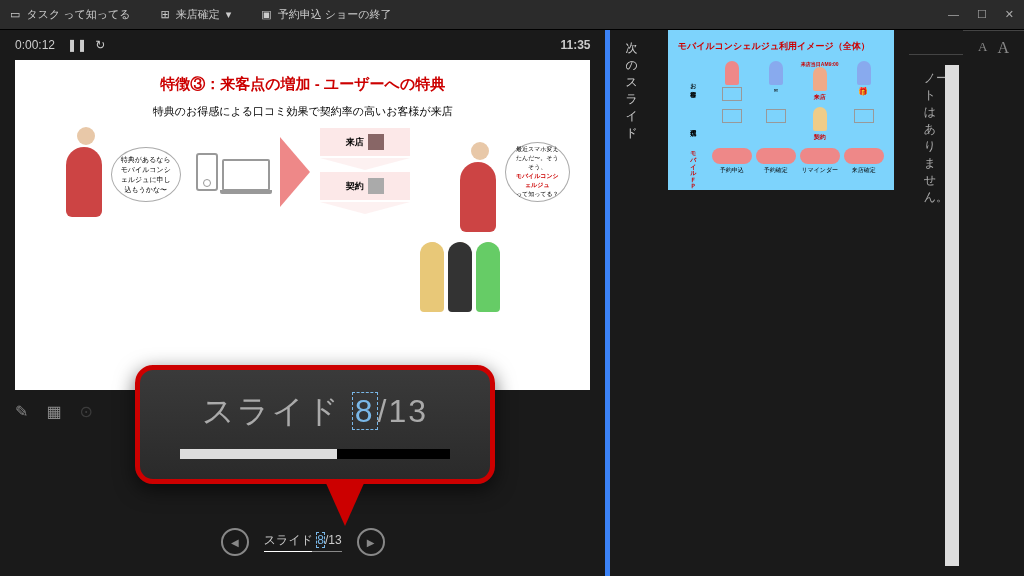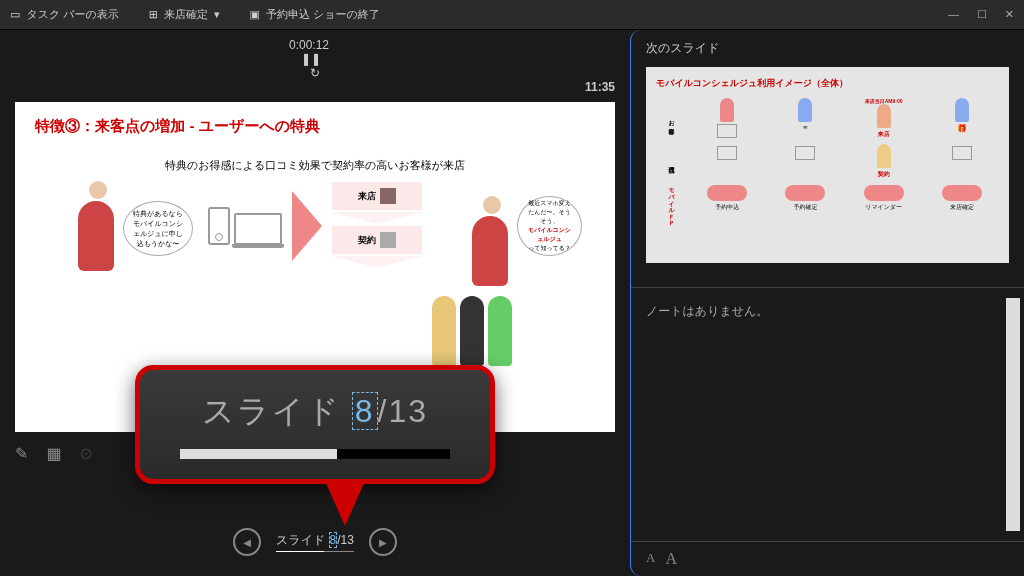--- a/index.html
+++ b/index.html
@@ -3,27 +3,27 @@
 <meta charset="utf-8">
 <style>
 * { margin: 0; padding: 0; box-sizing: border-box; }
 body { font-family: "Meiryo", "Yu Gothic", sans-serif; background: #1a1a1a; width: 1024px; height: 576px; overflow: hidden; color: #fff; }
 .toolbar { height: 30px; background: #2b2b2b; display: flex; align-items: center; padding: 0 10px; border-bottom: 1px solid #000; }
 .toolbar-item { display: flex; align-items: center; gap: 6px; font-size: 11px; color: #ccc; margin-right: 30px; cursor: pointer; }
 .toolbar-spacer { flex: 1; }
 .win-controls { display: flex; gap: 18px; color: #aaa; font-size: 11px; }
 .main-area { display: flex; height: 546px; }
 .left-panel { width: 630px; display: flex; flex-direction: column; position: relative; }
-.timer-bar { display: flex; align-items: center; padding: 8px 15px; font-size: 12px; color: #ccc; flex-direction: column; }
+.timer-bar { display: flex; align-items: center; padding: 8px 15px; font-size: 12px; color: #ccc; }
 .timer-bar .elapsed { margin-right: 12px; }
 .timer-bar .pause { margin-right: 8px; cursor: pointer; }
 .timer-bar .reset { cursor: pointer; }
 .timer-bar .clock { margin-left: auto; font-weight: bold; }
 .slide-canvas { background: #fff; margin: 0 15px; height: 330px; color: #000; padding: 15px 20px; position: relative; overflow: hidden; }
-.slide-title { color: #c00; font-weight: bold; font-size: 15px; margin-bottom: 22px; }
+.slide-title { color: #c00; font-weight: bold; font-size: 15px; margin-bottom: 10px; text-align: center; }
 .slide-subtitle { text-align: center; font-size: 11px; margin-bottom: 8px; }
 .slide-content { display: flex; align-items: center; justify-content: center; gap: 10px; }
 .person { width: 40px; height: 90px; position: relative; }
 .person-body { width: 36px; height: 70px; border-radius: 18px 18px 6px 6px; position: absolute; bottom: 0; }
 .person-head { width: 18px; height: 18px; background: #e8c8a8; border-radius: 50%; position: absolute; top: 0; left: 50%; transform: translateX(-50%); }
 .devices { display: flex; gap: 4px; align-items: flex-end; }
 .phone { width: 22px; height: 38px; border: 2px solid #999; border-radius: 3px; position: relative; }
 .phone::after { content: ''; position: absolute; bottom: 2px; left: 50%; transform: translateX(-50%); width: 6px; height: 6px; border: 1px solid #999; border-radius: 50%; }
 .laptop { width: 48px; height: 32px; border: 2px solid #999; border-radius: 2px; position: relative; }
 .laptop::after { content: ''; position: absolute; bottom: -5px; left: -4px; right: -4px; height: 4px; background: #999; border-radius: 0 0 2px 2px; }
@@ -32,23 +32,23 @@
 .flow-box { background: #fce8e8; width: 90px; padding: 6px; text-align: center; font-size: 9px; font-weight: bold; display: flex; align-items: center; justify-content: center; gap: 4px; }
 .flow-chev { width: 0; height: 0; border-left: 45px solid transparent; border-right: 45px solid transparent; border-top: 12px solid #fce8e8; margin: 2px 0; opacity: 0.6; }
 .flow-col { display: flex; flex-direction: column; align-items: center; }
 .mini-icon { width: 16px; height: 16px; background: #666; }
 .people-group { display: flex; gap: 2px; }
 .slide-controls { display: flex; align-items: center; gap: 18px; padding: 12px 15px; color: #888; }
 .bottom-nav { display: flex; align-items: center; justify-content: center; gap: 15px; margin-top: auto; padding-bottom: 20px; }
 .nav-btn { width: 28px; height: 28px; border: 2px solid #888; border-radius: 50%; display: flex; align-items: center; justify-content: center; color: #888; cursor: pointer; font-size: 10px; }
 .slide-counter { font-size: 12px; color: #ccc; border-bottom: 1px solid #888; padding-bottom: 2px; position: relative; }
 .slide-counter .progress { position: absolute; bottom: -1px; left: 0; height: 1px; background: #fff; width: 62%; }
-.right-panel { flex: 1; border-left: 1px solid #3b82f6; display: flex; flex-direction: column; border-radius: 11px; }
+.right-panel { flex: 1; border-left: 5px solid #3b82f6; display: flex; flex-direction: row; }
 .next-header { padding: 10px 15px; font-size: 12px; color: #ccc; }
-.next-slide { background: #e5e5e5; margin: 0 15px; height: 196px; color: #000; padding: 10px; font-size: 7px; position: relative; }
+.next-slide { background: #7dd3fc; margin: 0 15px; height: 160px; color: #000; padding: 10px; font-size: 7px; position: relative; }
 .next-title { color: #c00; font-weight: bold; font-size: 9px; margin-bottom: 8px; }
 .next-grid { display: grid; grid-template-columns: 30px 1fr 1fr 1fr 1fr; gap: 4px; font-size: 6px; }
 .next-label { writing-mode: vertical-rl; text-align: center; font-weight: bold; display: flex; align-items: center; justify-content: center; }
 .next-cell { text-align: center; }
 .next-person { width: 14px; height: 24px; background: #e8c8a8; margin: 0 auto 2px; border-radius: 7px 7px 2px 2px; position: relative; }
 .next-device { width: 20px; height: 14px; border: 1px solid #999; margin: 2px auto; }
 .next-oval { width: 40px; height: 16px; background: #e88; border-radius: 8px; margin: 2px auto; }
 .notes-panel { flex: 1; padding: 15px; font-size: 12px; color: #aaa; border-top: 1px solid #444; margin-top: 24px; position: relative; }
 .scrollbar { position: absolute; right: 4px; top: 10px; bottom: 10px; width: 14px; background: #ddd; }
 .font-controls { display: flex; gap: 10px; padding: 8px 15px; color: #888; border-top: 1px solid #444; }
@@ -61,21 +61,21 @@
 .callout-progress-fill { position: absolute; left: 0; top: 0; bottom: 0; width: 58%; background: #ddd; }
 .callout-tail { width: 0; height: 0; border-left: 20px solid transparent; border-right: 20px solid transparent; border-top: 45px solid #c00; margin-left: 190px; margin-top: -3px; }
 .red-text { color: #c00; font-weight: bold; }
 </style>
 </head>
 <body>
 
 <div class="toolbar">
   <div class="toolbar-item">
     <span>▭</span>
-    <span>タスク バーの表示</span>
+    <span>タスク って知ってる</span>
   </div>
   <div class="toolbar-item">
     <span>⊞</span>
     <span>来店確定</span>
     <span>▾</span>
   </div>
   <div class="toolbar-item">
     <span>▣</span>
     <span>予約申込 ショーの終了</span>
   </div>

